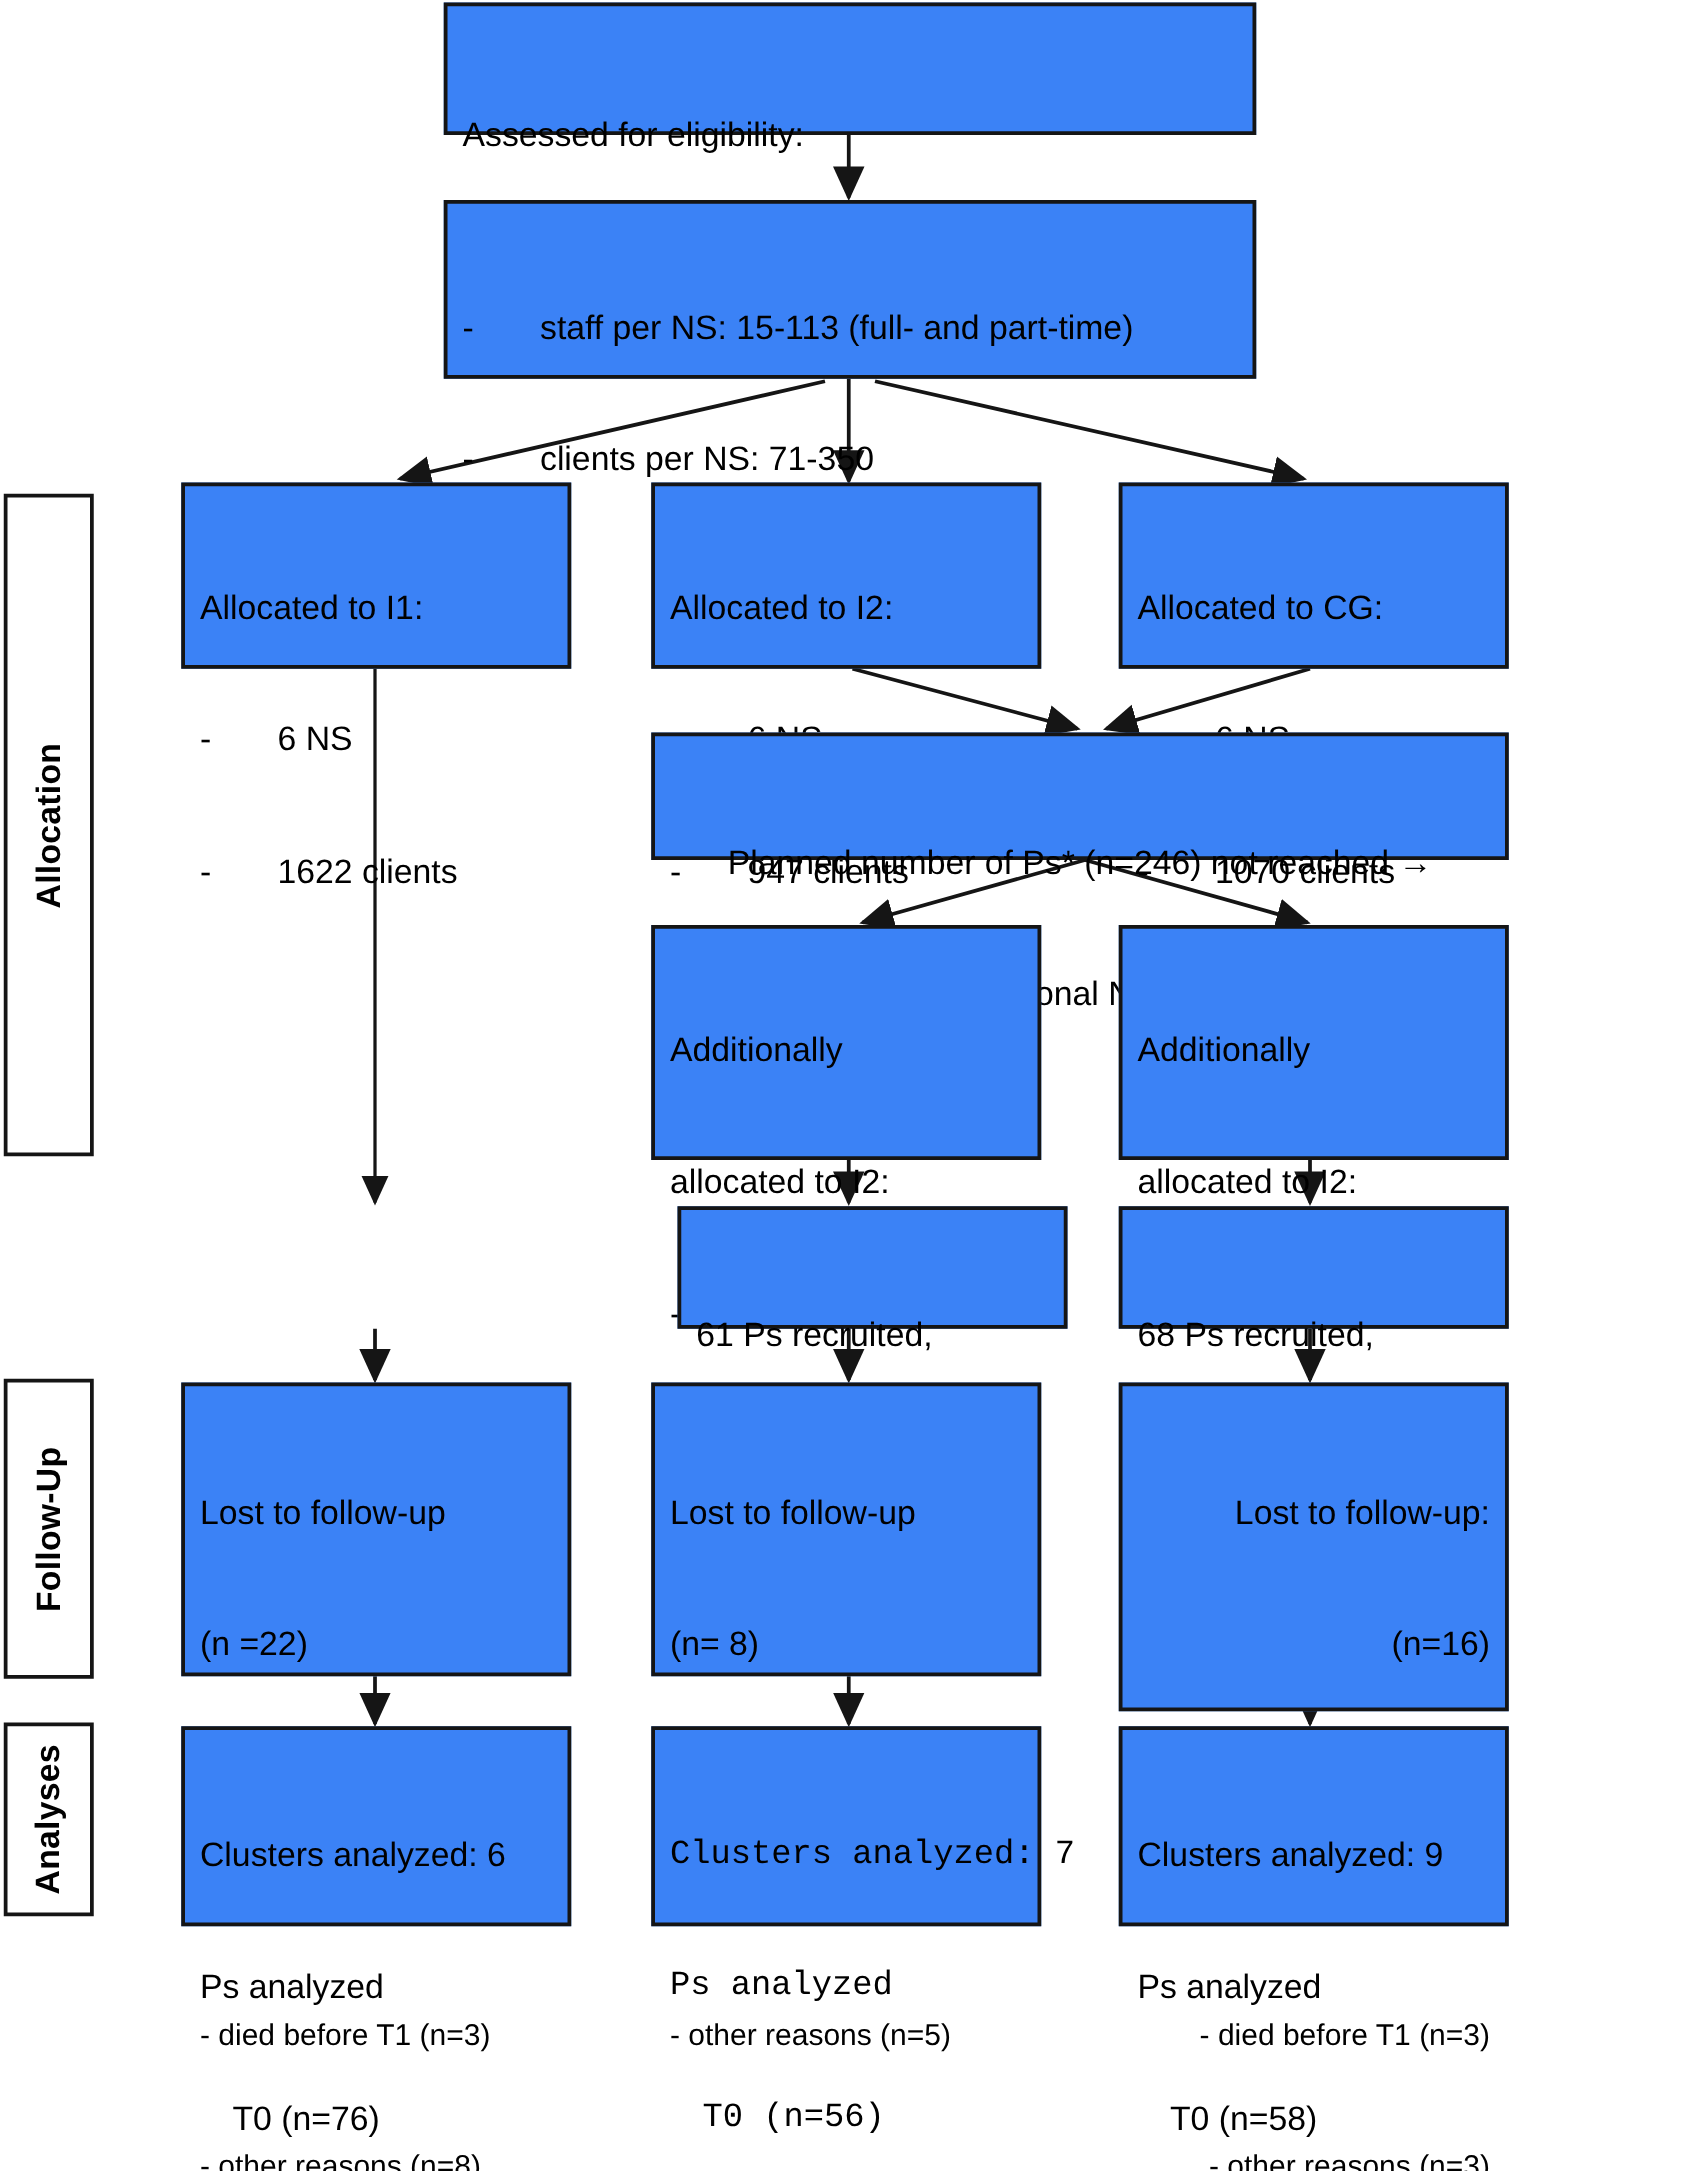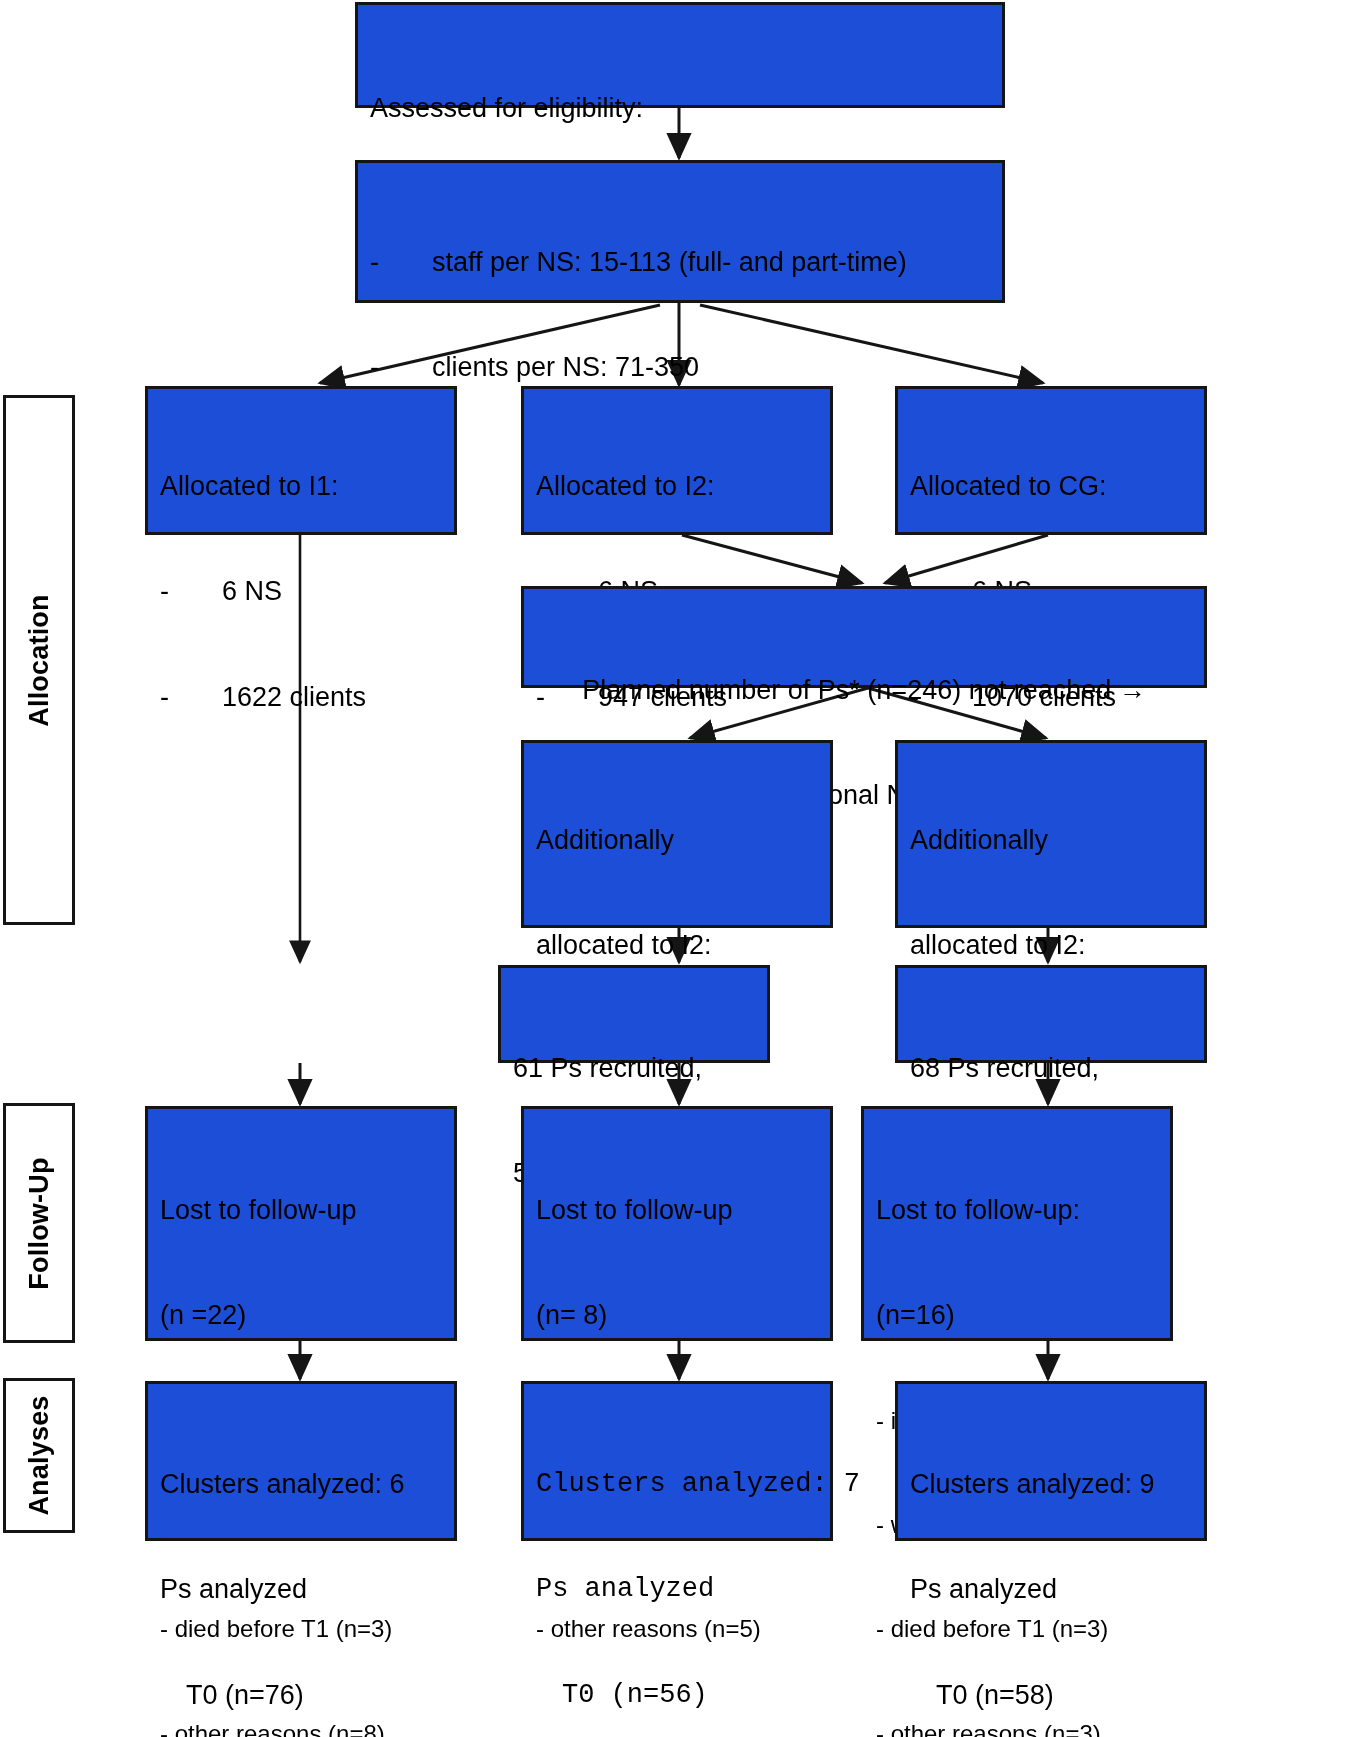--- a/index.html
+++ b/index.html
@@ -12,21 +12,21 @@
     font-family: "Liberation Sans", sans-serif;
     color: #000000;
     position: relative;
     overflow: hidden;
   }
   #canvas { position: absolute; inset: 0; }
 
   .box {
     position: absolute;
     border: 3px solid #151515;
-    background: #1d4ed8;
+    background: #3b82f6;
     font-size: 27px;
     line-height: 1.30;
     padding: 10px 12px;
     white-space: pre;
   }
   .box.center { text-align: center; }
 
   .sidelabel {
     position: absolute;
     border: 3px solid #151515;
@@ -144,21 +144,21 @@
     <span class="bullet-row"><span class="b-dash">-</span><span>115 clients</span></span>
   </div>
 
   <div class="box" style="left:895px; top:740px; width:312px; height:188px;">
     <span class="bullet-row">Additionally</span>
     <span class="bullet-row">allocated to I2:</span>
     <span class="bullet-row"><span class="b-dash">-</span><span>3 NS</span></span>
     <span class="bullet-row"><span class="b-dash">-</span><span>503 clients</span></span>
   </div>
 
-  <div class="box" style="left:498px; top:965px; width:272px; height:98px; padding-top:13px;">
+  <div class="box" style="left:542px; top:965px; width:312px; height:98px; padding-top:13px;">
     <span class="bullet-row">61 Ps recruited,</span>
     <span class="bullet-row">5 Ps excluded at T0</span>
   </div>
   <div class="box" style="left:895px; top:965px; width:312px; height:98px; padding-top:13px;">
     <span class="bullet-row">68 Ps recruited,</span>
     <span class="bullet-row">10 Ps excluded at T0</span>
   </div>
 
   <div class="box" style="left:145px; top:1106px; width:312px; height:235px; padding-top:14px;">
     <span class="bullet-row">Lost to follow-up</span>
@@ -170,21 +170,21 @@
   </div>
 
   <div class="box" style="left:521px; top:1106px; width:312px; height:235px; padding-top:14px;">
     <span class="bullet-row">Lost to follow-up</span>
     <span class="bullet-row">(n= 8)</span>
     <span class="bullet-row small">- institutional care (n=2)</span>
     <span class="bullet-row small">- withrew (n=1)</span>
     <span class="bullet-row small">- other reasons (n=5)</span>
   </div>
 
-  <div class="box" style="left:861px; top:1106px; width:312px; height:235px; padding-top:14px;">
+  <div class="box" style="left:895px; top:1106px; width:312px; height:263px; padding-top:14px;text-align:right;">
     <span class="bullet-row">Lost to follow-up:</span>
     <span class="bullet-row">(n=16)</span>
     <span class="bullet-row small">- institutional care (n=3)</span>
     <span class="bullet-row small">- withrew (n=7)</span>
     <span class="bullet-row small">- died before T1 (n=3)</span>
     <span class="bullet-row small">- other reasons (n=3)</span>
   </div>
 
   <div class="box" style="left:145px; top:1381px; width:312px; height:160px; padding-top:13px;">
     <span class="bullet-row">Clusters analyzed: 6</span>

